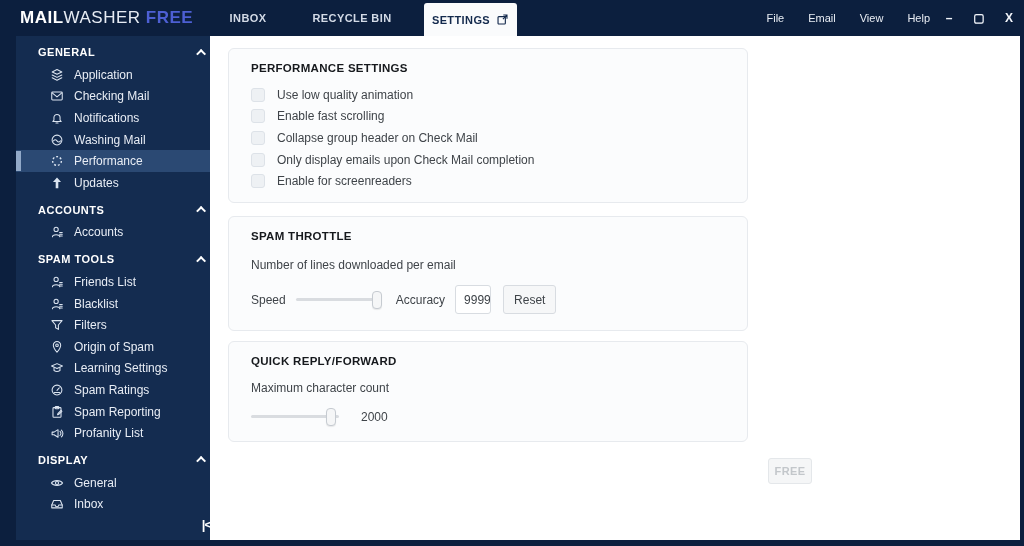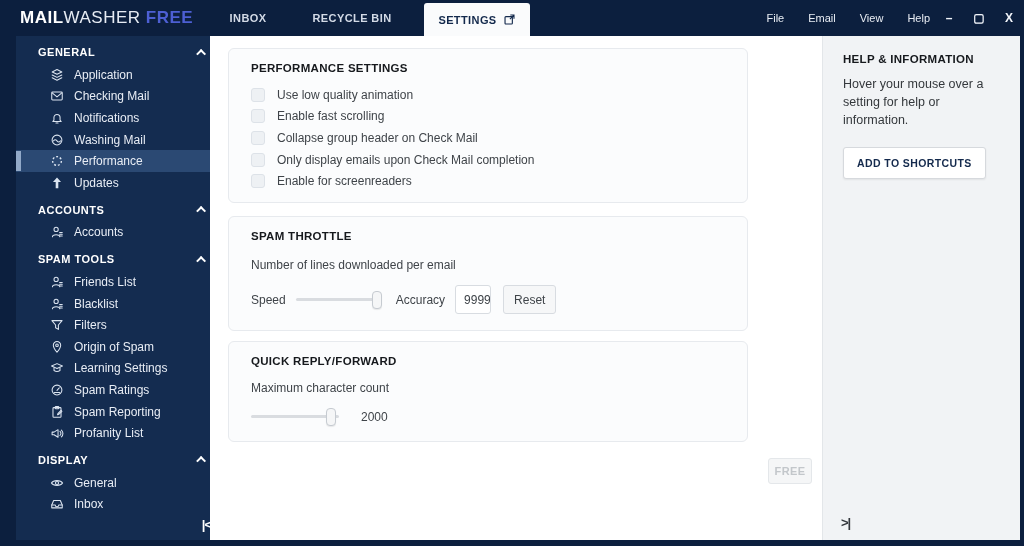--- a/index.html
+++ b/index.html
@@ -11,21 +11,21 @@
   .topbar { position:absolute; left:0; top:0; width:1024px; height:36px;
     background:#0c1f3e; display:flex; align-items:center; z-index:5; }
   .logo { display:flex; align-items:center; gap:7px; padding-left:13px; width:183px; }
   .logo-text { font-size:17px; letter-spacing:0.5px; white-space:nowrap; }
   .logo-text .p1 { color:#ffffff; font-weight:bold; }
   .logo-text .p2 { color:#e7ecf4; font-weight:400; }
   .logo-text .p3 { color:#4d5fd3; font-weight:bold; }
   .tabs { position:absolute; left:196px; top:0; height:36px; display:flex; align-items:stretch; }
   .tab { width:104px; display:flex; align-items:center; justify-content:center; gap:6px;
     color:#d3dae6; font-size:11px; font-weight:bold; letter-spacing:0.4px; cursor:default; }
-  .tab.active { width:106px; margin-left:20px; background:#fafbfc; color:#13294c;
+  .tab.active { width:93px; margin-left:20px; background:#fafbfc; color:#13294c;
     border-radius:3px 3px 0 0; margin-top:3px; }
   .menu { position:absolute; right:94px; top:0; height:36px; display:flex; align-items:center; gap:24px; }
   .menu span { color:#e9edf4; font-size:11px; }
   .winctrl { position:absolute; right:8px; top:0; height:36px; display:flex; align-items:center; gap:16px; }
   .winctrl span { color:#f2f5fa; font-size:12px; font-weight:bold; width:14px; text-align:center; }
 
   
   .sidebar { position:absolute; left:16px; top:36px; width:210px; bottom:6px;
     background:#142c50; overflow:hidden; }
   .sidebar-gutter { position:absolute; right:0; top:0; bottom:0; width:9px; background:#0e2343; }
@@ -362,23 +362,17 @@
           </div>
           <span class="small-lbl" style="margin-left:22px;">2000</span>
         </div>
       </div>
 
       <div class="save-row">
         <button class="save-btn">FREE</button>
       </div>
     </div>
 
-    <div class="helppanel">
-      <div class="help-title">HELP &amp; INFORMATION</div>
-      <div class="help-body">Hover your mouse over a setting for help or information.</div>
-      <button class="shortcut-btn">ADD TO SHORTCUTS</button>
-      <div class="expand-btn">&gt;|</div>
-    </div>
   </div>
 
   <div class="frame-right"></div>
   <div class="frame-bottom"></div>
 </div>
 
 </body></html>

